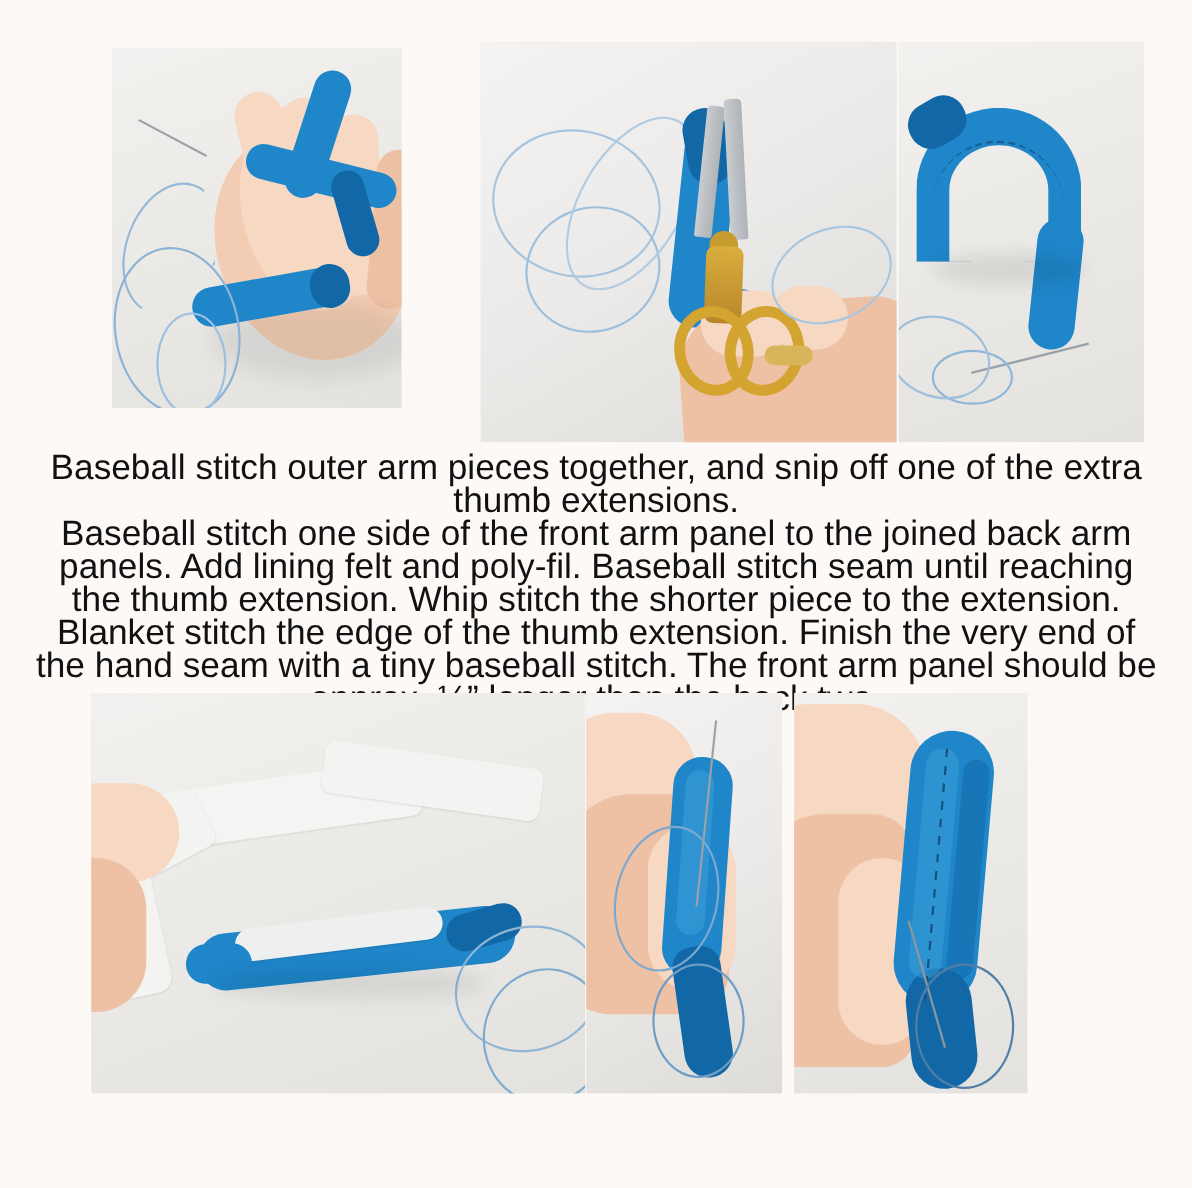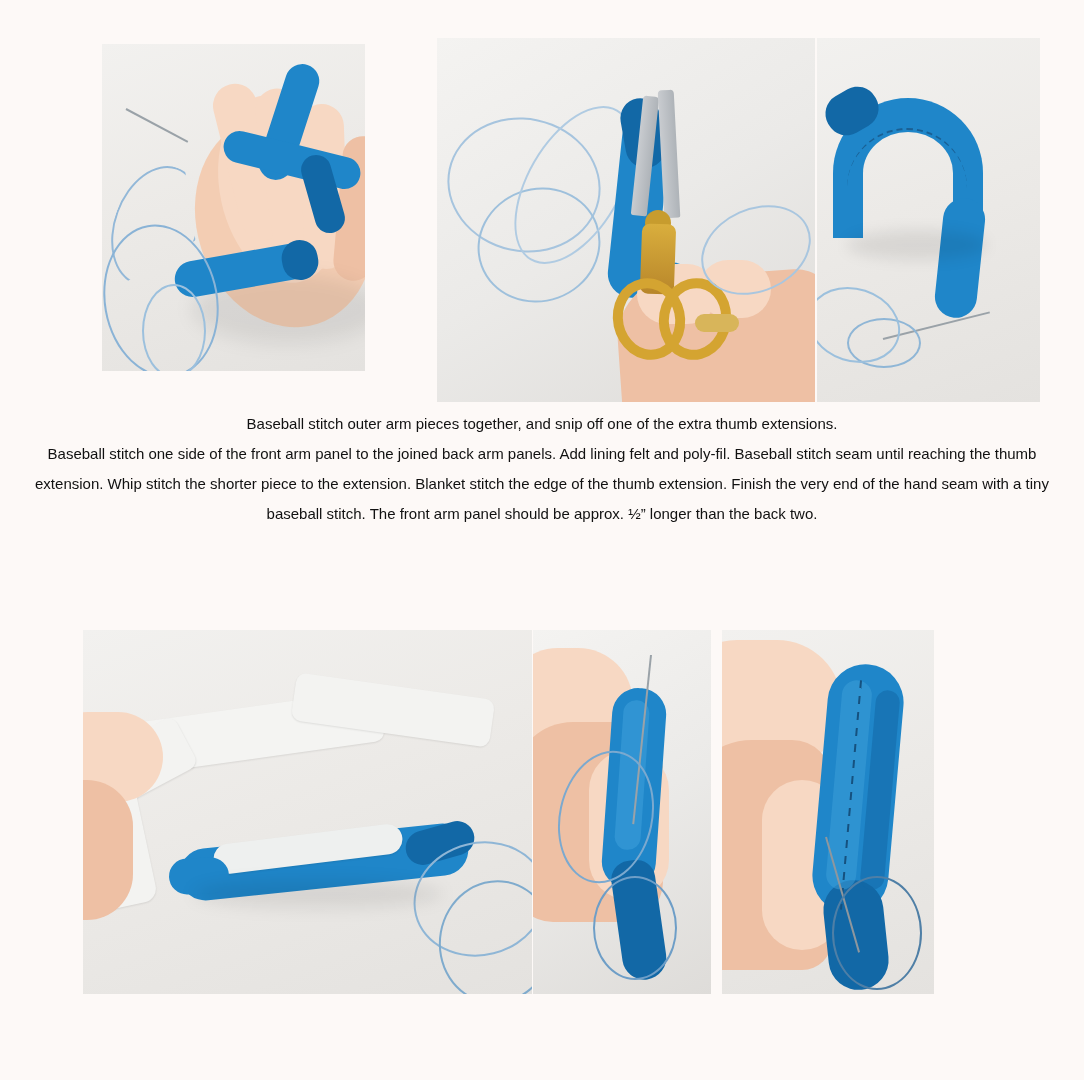--- a/index.html
+++ b/index.html
@@ -103,21 +103,21 @@
     border-radius: 8px;
   }
 
   
   .caption {
     position: absolute;
     left: 28px;
     width: 1028px;
     text-align: center;
     color: #111;
-    font-size: 15px;
+    font-size: 32px;
     line-height: 30px;
     font-family: "Liberation Sans", sans-serif;
   }
   .caption p { margin: 0; }
 </style>
 </head>
 <body>
 
 <div class="page">
 

